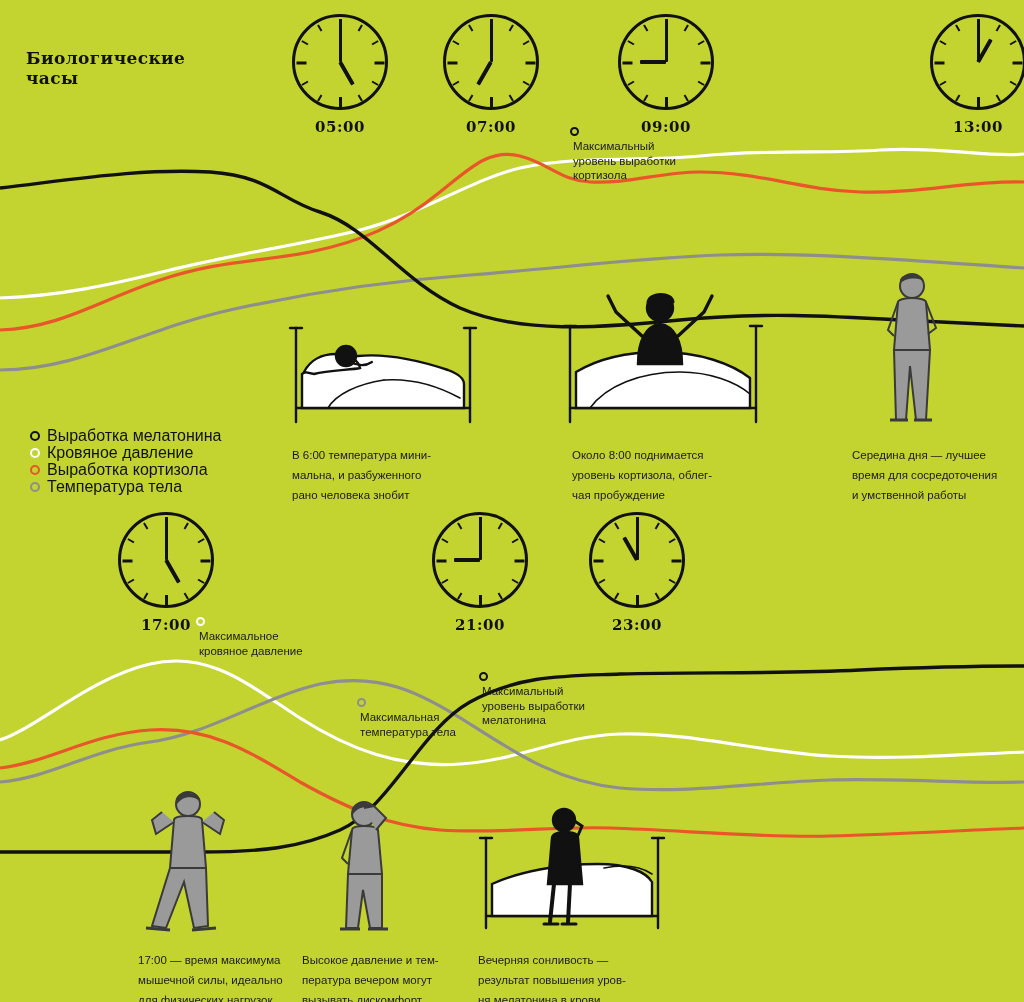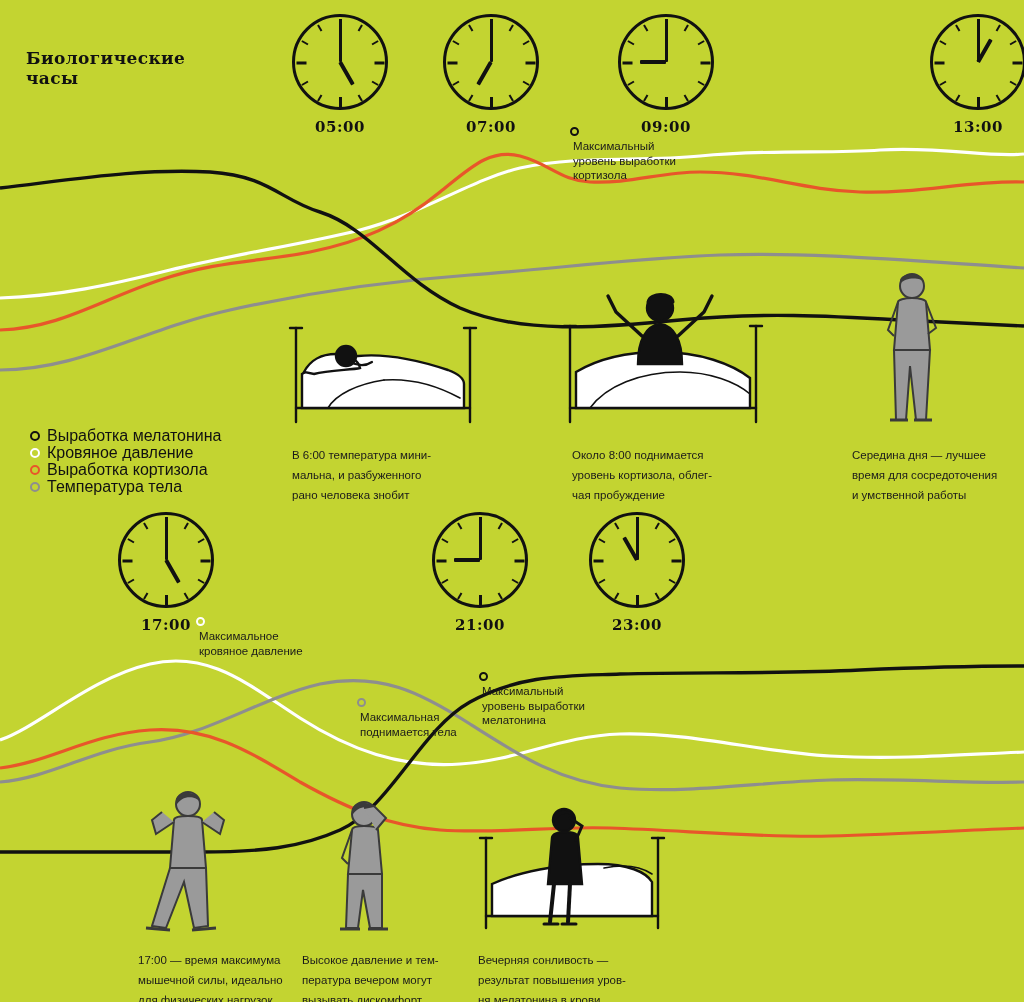--- a/index.html
+++ b/index.html
@@ -375,21 +375,21 @@
 
   <div class="annot" style="left:196px; top:617px;">
     <div class="dot white"></div>
     <div class="txt">Максимальное
 кровяное давление</div>
   </div>
 
   <div class="annot" style="left:357px; top:698px;">
     <div class="dot gray"></div>
     <div class="txt">Максимальная
-поднимается тела</div>
+температура тела</div>
   </div>
 
   <div class="annot" style="left:479px; top:672px;">
     <div class="dot"></div>
     <div class="txt">Максимальный
 уровень выработки
 мелатонина</div>
   </div>
 
   <svg class="fig-svg" style="left:140px; top:786px;" width="96" height="150" viewBox="0 0 96 150">

